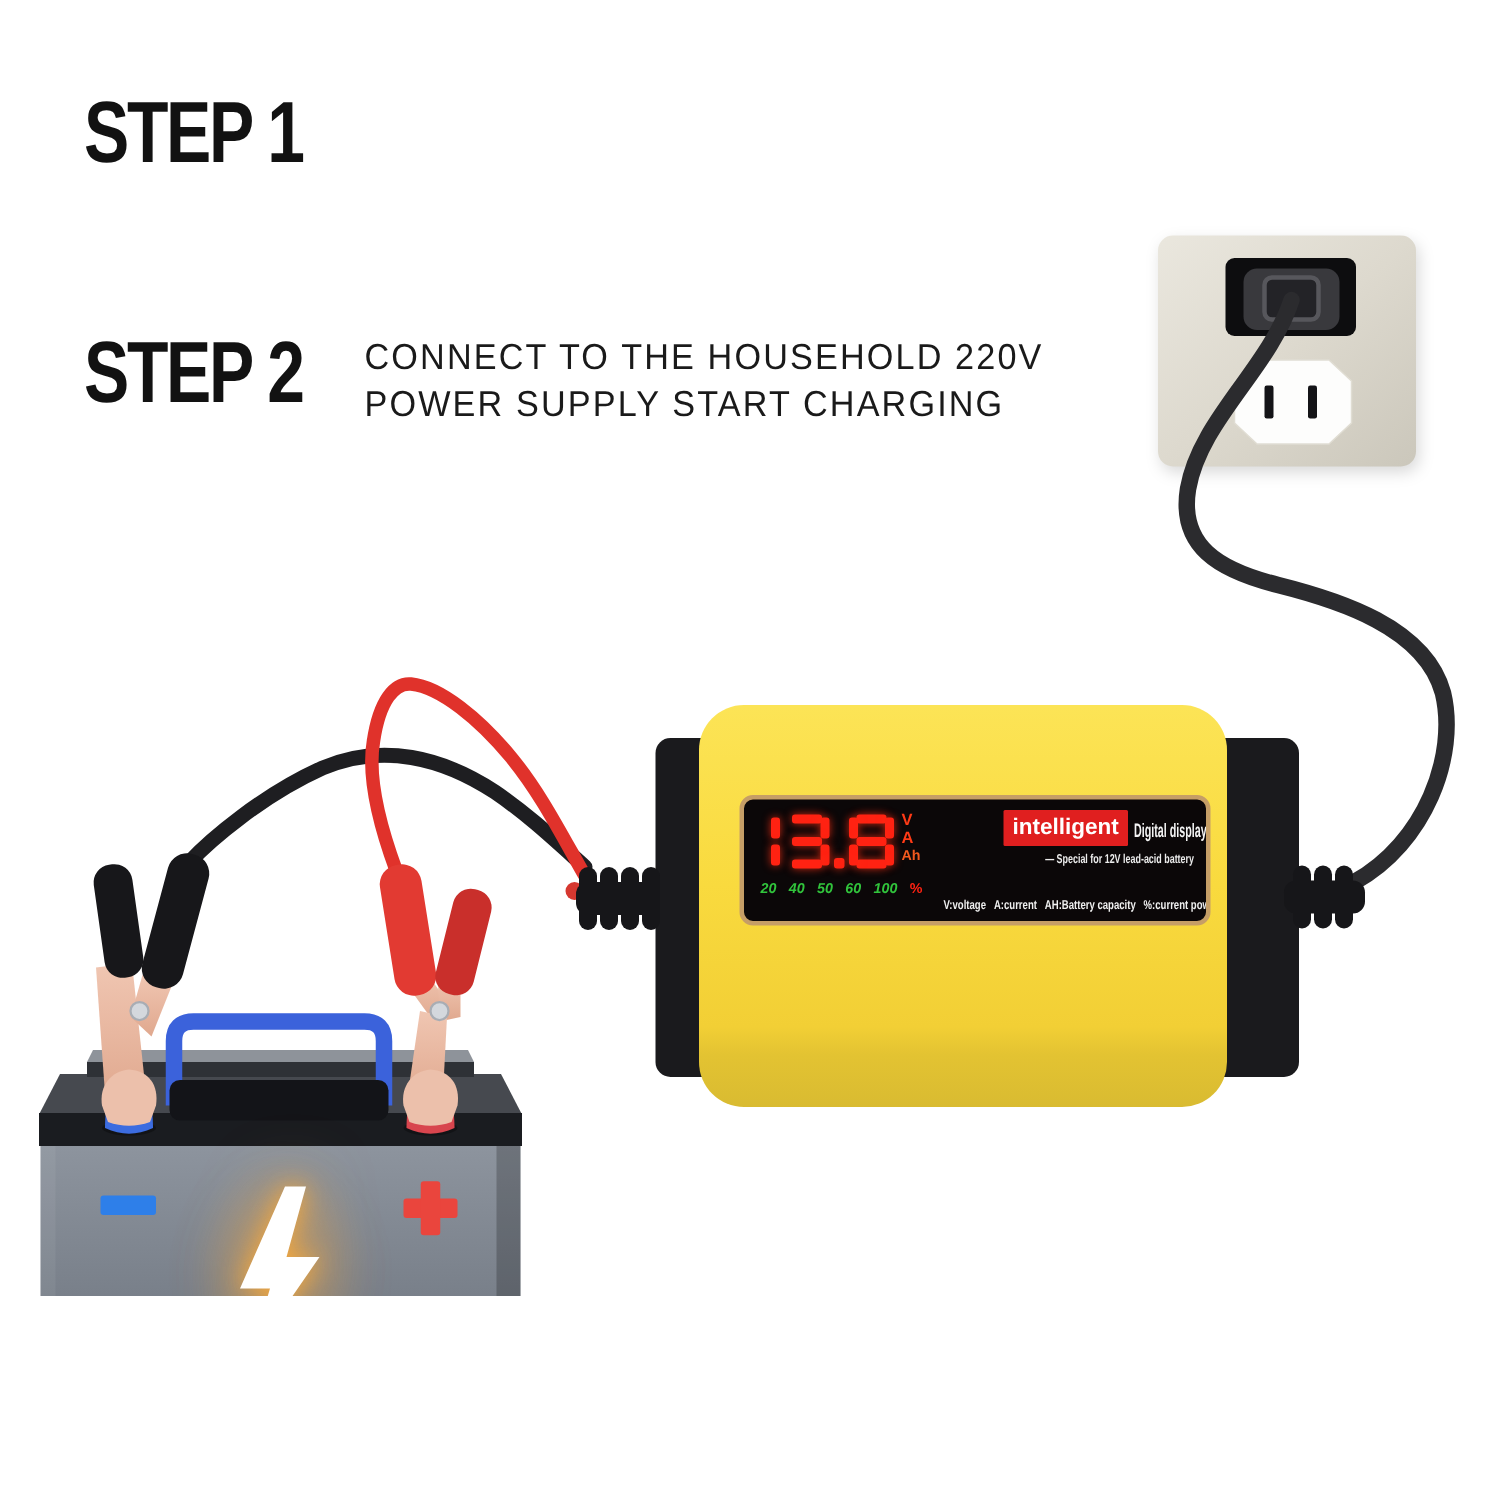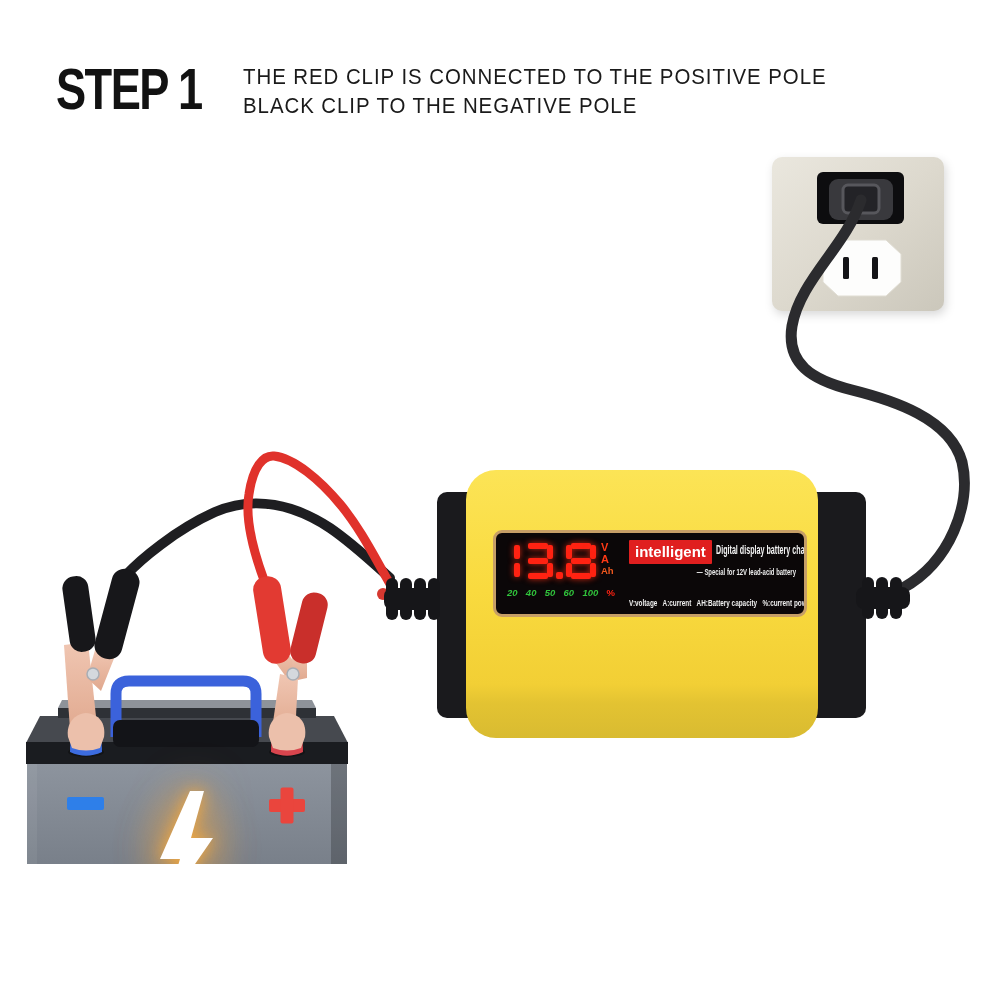--- a/index.html
+++ b/index.html
@@ -40,43 +40,46 @@
   .sg.c{right:0;bottom:2px;width:6px;height:14px;}
   .seg-dot{align-self:flex-end;width:7px;height:7px;margin:0 3px 1px 0;border-radius:2px;
       background:#ff2212;box-shadow:0 0 6px rgba(255,48,20,.8);}
   .units-col{display:flex;flex-direction:column;margin-left:2px;margin-top:-2px;}
   .unit{font-size:11px;font-weight:700;color:#ff3a16;line-height:12px;}
   .unit.ah{font-size:9.5px;color:#f2591e;}
   .scale-row{display:flex;justify-content:space-between;align-items:center;width:108px;margin-top:7px;}
   .tick{font-size:9.5px;font-weight:700;color:#31c43c;letter-spacing:0;font-style:italic;}
   .pct{font-size:9.5px;font-weight:700;color:#ff2212;}
   .disp-right{flex:1;display:flex;flex-direction:column;margin-left:10px;min-width:0;}
-  .title-row{display:flex;align-items:flex-start;}
+  .title-row{display:flex;align-items:center;margin-left:40px;}
   .badge{background:#e01f1f;color:#ffffff;font-size:15px;font-weight:700;
          padding:3px 6px 4px;border-radius:1px;white-space:nowrap;}
   .disp-title{width:0;white-space:nowrap;transform:scaleX(.55);transform-origin:left top;
          font-size:13px;font-weight:700;color:#f4f4f4;margin:2px 0 0 4px;}
   .disp-sub{white-space:nowrap;transform:scaleX(.7);transform-origin:right top;
          text-align:right;font-size:8.5px;font-weight:700;color:#ececec;margin-top:3px;}
   .legend-row{display:flex;gap:7px;white-space:nowrap;transform:scaleX(.75);
          transform-origin:left bottom;font-size:8.5px;font-weight:700;color:#f0f0f0;margin-top:auto;}
 </style>
 </head>
 <body>
 
 <div class="canvas">
 
   <div class="step step-1">
     <div class="step-num">STEP 1</div>
+  </div>
+
+  <div class="step step-2">
+    <div class="step-num">STEP 2</div>
     <div class="step-desc">
-      <div class="ln">THE RED CLIP IS CONNECTED TO THE POSITIVE POLE</div>
-      <div class="ln">BLACK CLIP TO THE NEGATIVE POLE</div>
+      <div class="ln">CONNECT TO THE HOUSEHOLD 220V</div>
+      <div class="ln">POWER SUPPLY START CHARGING</div>
     </div>
   </div>
-
 
   <svg class="scene" viewBox="0 0 1000 1000">
     <defs>
       <linearGradient id="gPlate" x1="0" y1="0" x2="1" y2="1">
         <stop offset="0" stop-color="#EAE7DE"></stop>
           <stop offset=".5" stop-color="#DDD9CE"></stop>
           <stop offset="1" stop-color="#CBC7BB"></stop>
       </linearGradient>
       <linearGradient id="gBody" x1="0" y1="0" x2="0" y2="1">
         <stop offset="0" stop-color="#FCE456"></stop>

